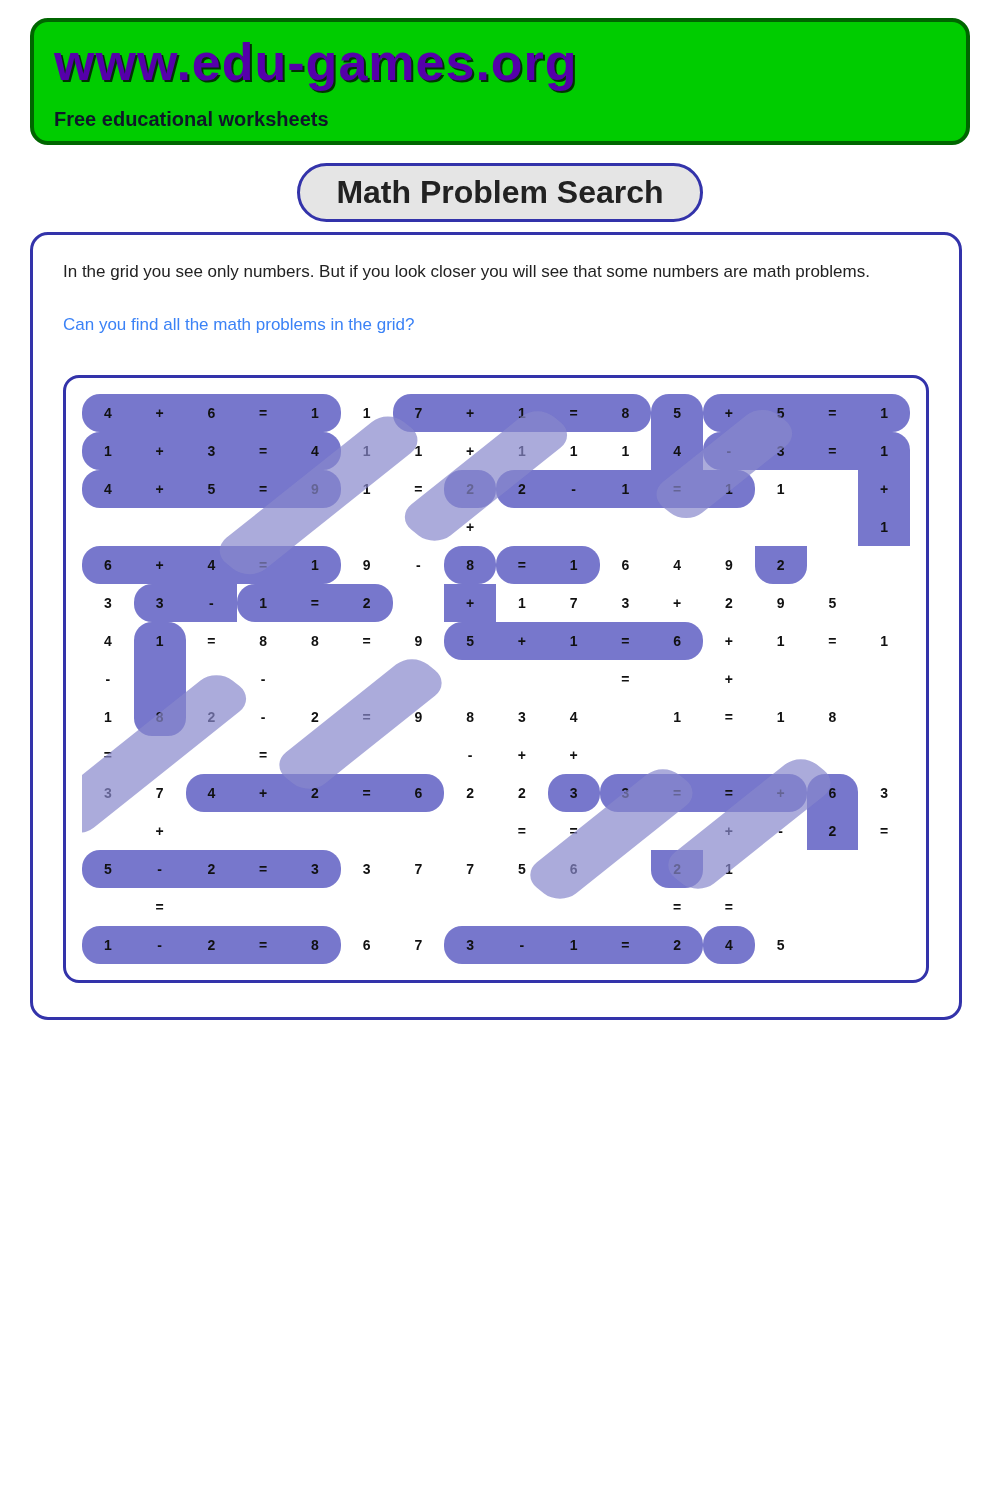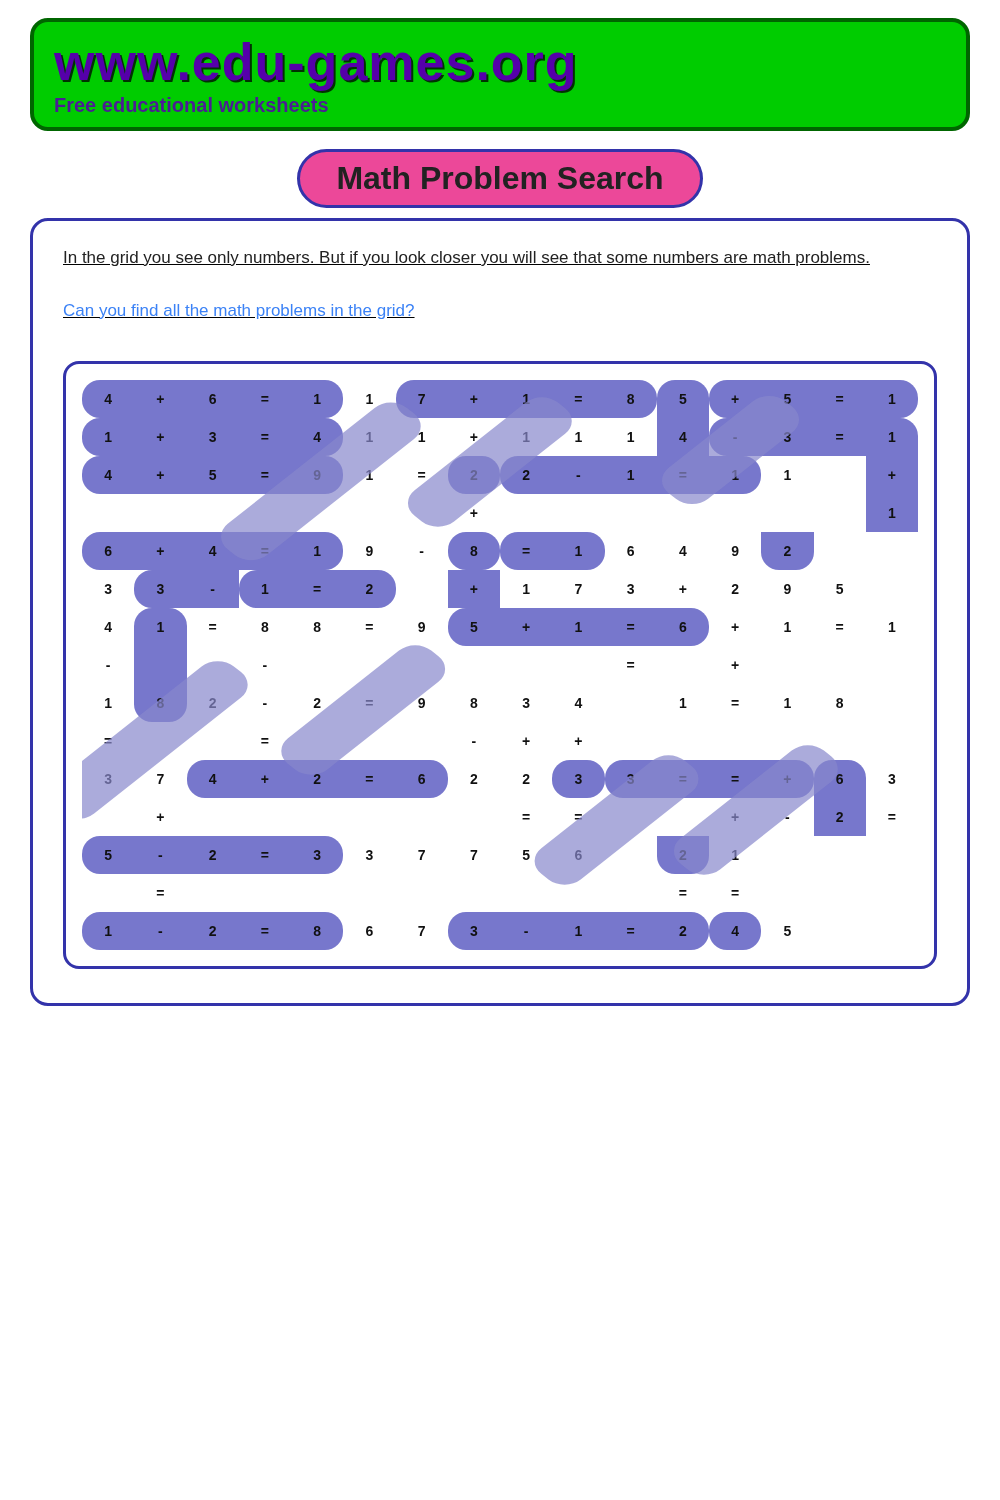--- a/index.html
+++ b/index.html
@@ -23,49 +23,48 @@
       font-size: 52px;
       font-weight: 900;
       color: #5500aa;
       font-family: 'Arial Black', Arial, sans-serif;
       text-shadow: 2px 2px 0 #003300;
       letter-spacing: 1px;
     }
     .header-subtitle {
       font-size: 20px;
       font-weight: bold;
-      color: #4c1d95;
+      color: #0f172a;
       font-family: 'Arial Black', Arial, sans-serif;
-      margin-top: 2px;
+      margin-top: 16px;
     }
 
     
     .page-title-wrap {
       display: flex;
       justify-content: center;
       margin: 18px 0 10px 0;
     }
     .page-title-badge {
-      background: #ec4899;
+      background: #e5e5e5;
       border: 3px solid #3333aa;
       border-radius: 30px;
       padding: 8px 36px;
       font-size: 32px;
       font-weight: bold;
       color: #222;
     }
 
     
     .main-content {
       border: 3px solid #3333aa;
       border-radius: 18px;
-      margin: 10px 30px 20px 30px;
+      margin: 10px 38px 20px 30px;
       padding: 24px 30px 30px 30px;
       background: #fff;
-      text-decoration: underline;
     }
 
     .description {
       font-size: 17px;
       color: #222;
       line-height: 1.5;
       margin-bottom: 30px;
     }
 
     .question {

